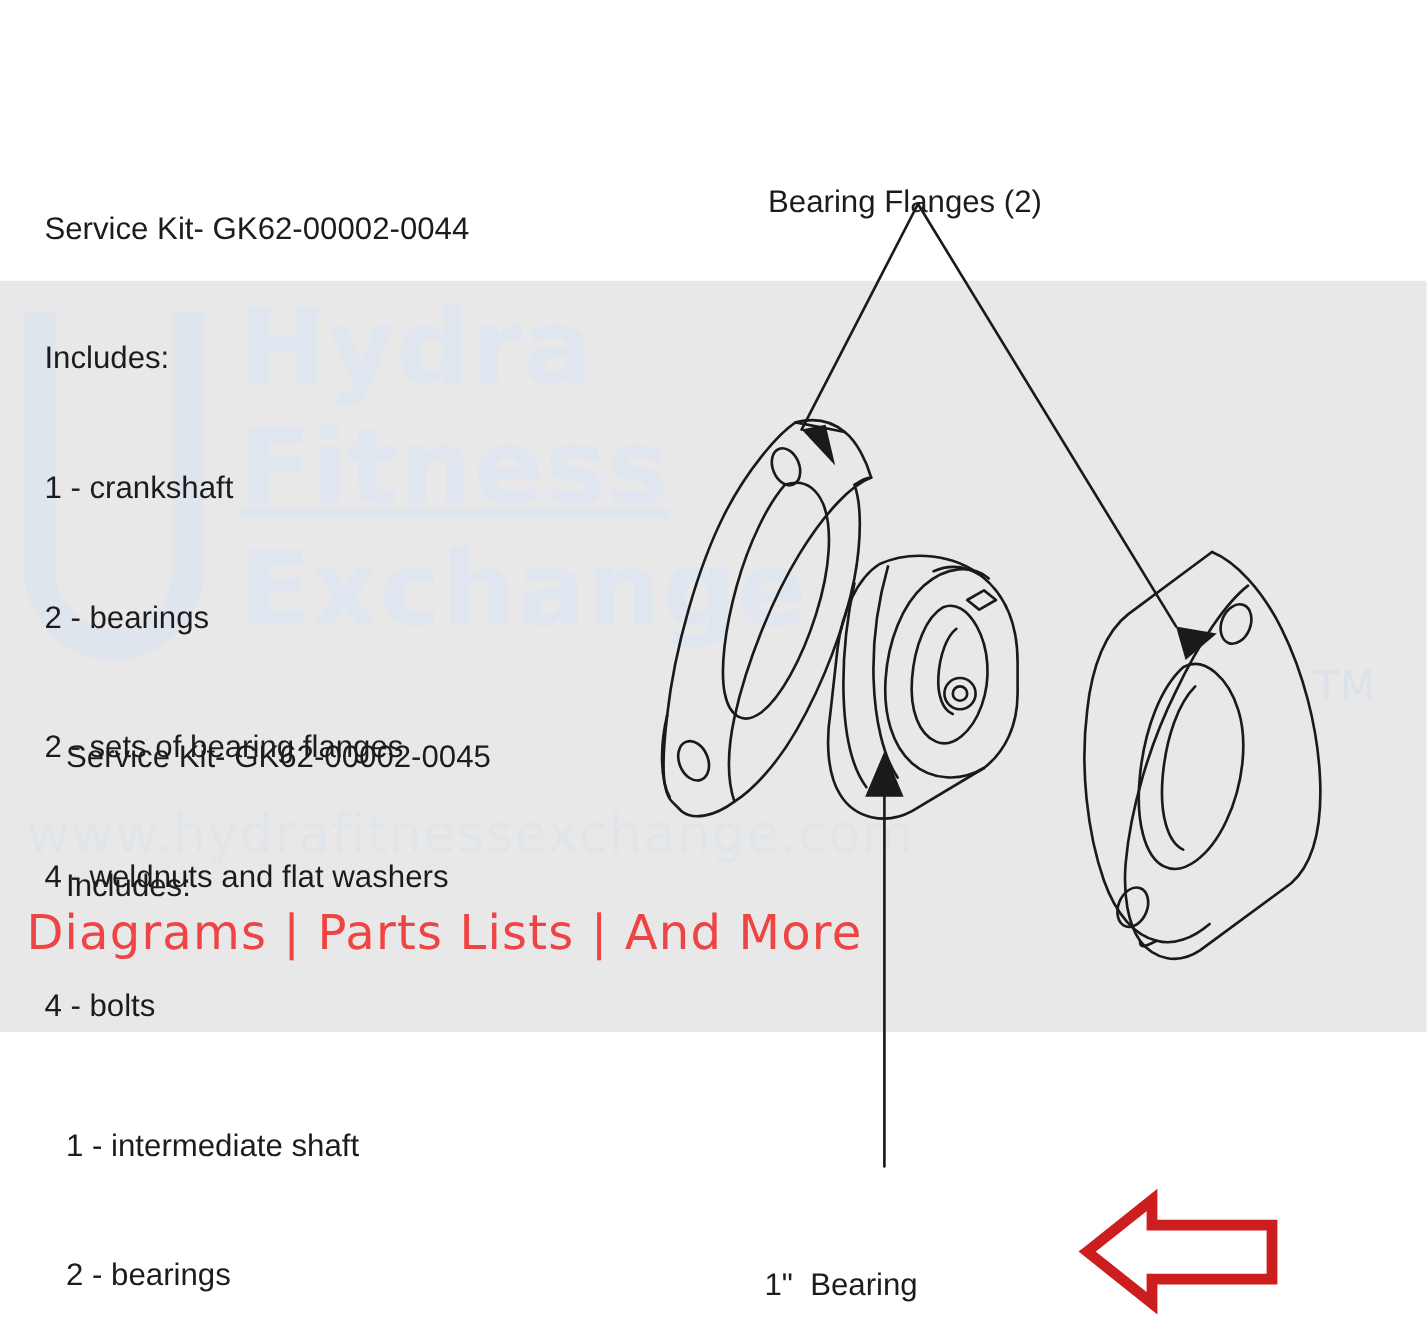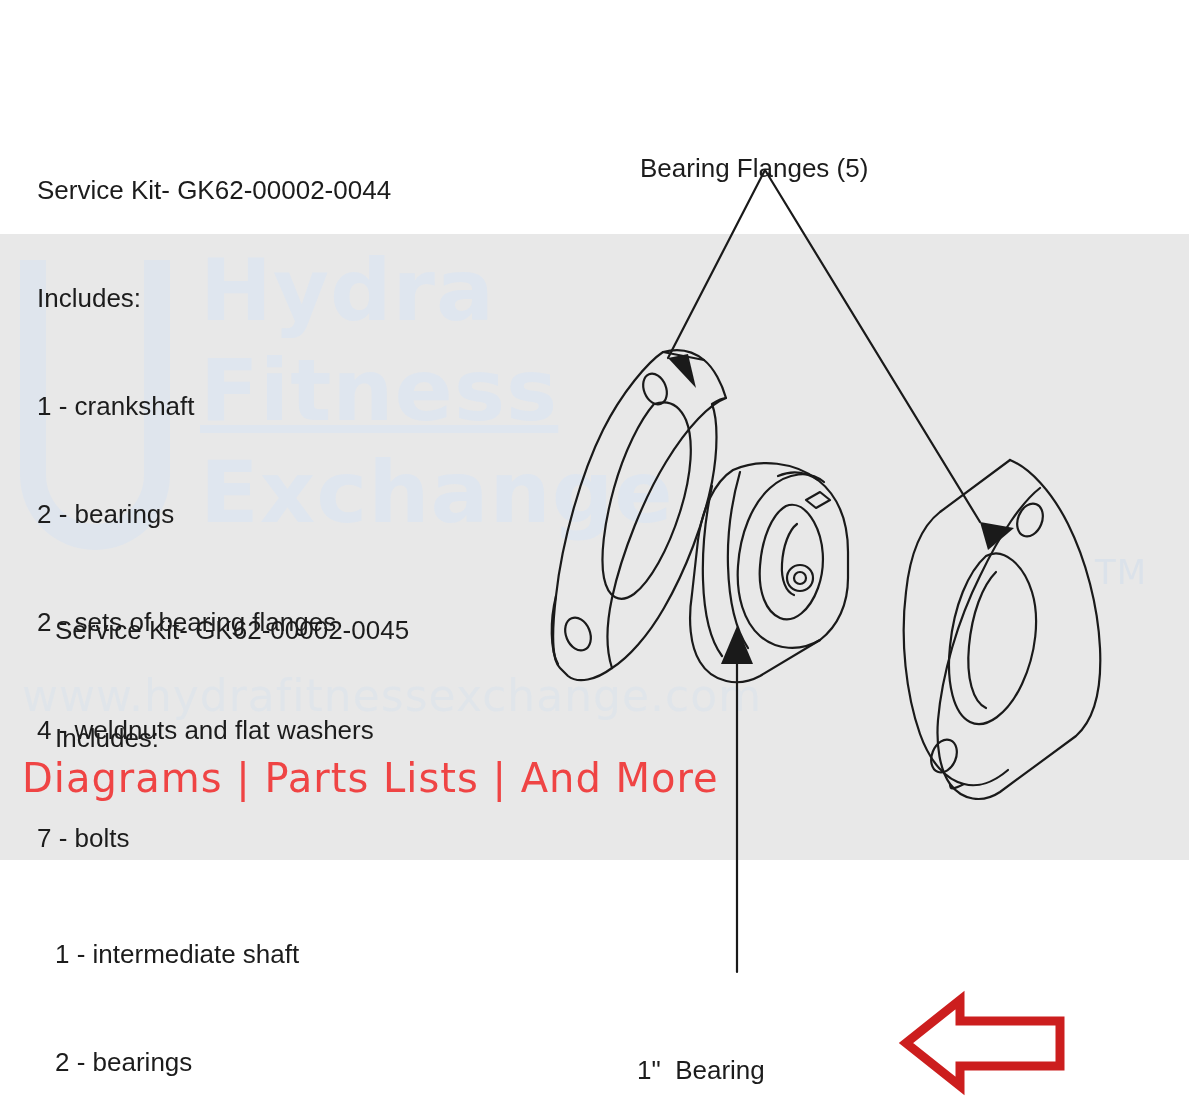--- a/index.html
+++ b/index.html
@@ -149,36 +149,36 @@
     <div class="wm-text wm-tag">Diagrams | Parts Lists | And More</div>
   </div>
 
   <div class="text-block" id="kit-1">
     <span class="line">Service Kit- GK62-00002-0044</span>
     <span class="line">Includes:</span>
     <span class="line">1 - crankshaft</span>
     <span class="line">2 - bearings</span>
     <span class="line">2 - sets of bearing flanges</span>
     <span class="line">4 - weldnuts and flat washers</span>
-    <span class="line">7 - bolts</span>
+    <span class="line">4 - bolts</span>
   </div>
 
   <div class="text-block" id="kit-2">
     <span class="line">Service Kit- GK62-00002-0045</span>
     <span class="line">Includes:</span>
     <span class="line">&nbsp;</span>
     <span class="line">1 - intermediate shaft</span>
     <span class="line">2 - bearings</span>
     
     
     
   </div>
 
   <div class="callout" id="callout-flanges">
-    <span class="line">Bearing Flanges (5)</span>
+    <span class="line">Bearing Flanges (2)</span>
   </div>
 
   <div class="callout" id="callout-bearing">
     <span class="line">1"  Bearing</span>
     
   </div>
 
   <svg id="drawing" viewBox="0 0 1189 1099">
     <g fill="none" stroke="#1a1a1a" stroke-width="2.2" stroke-linejoin="round" stroke-linecap="round">
 

